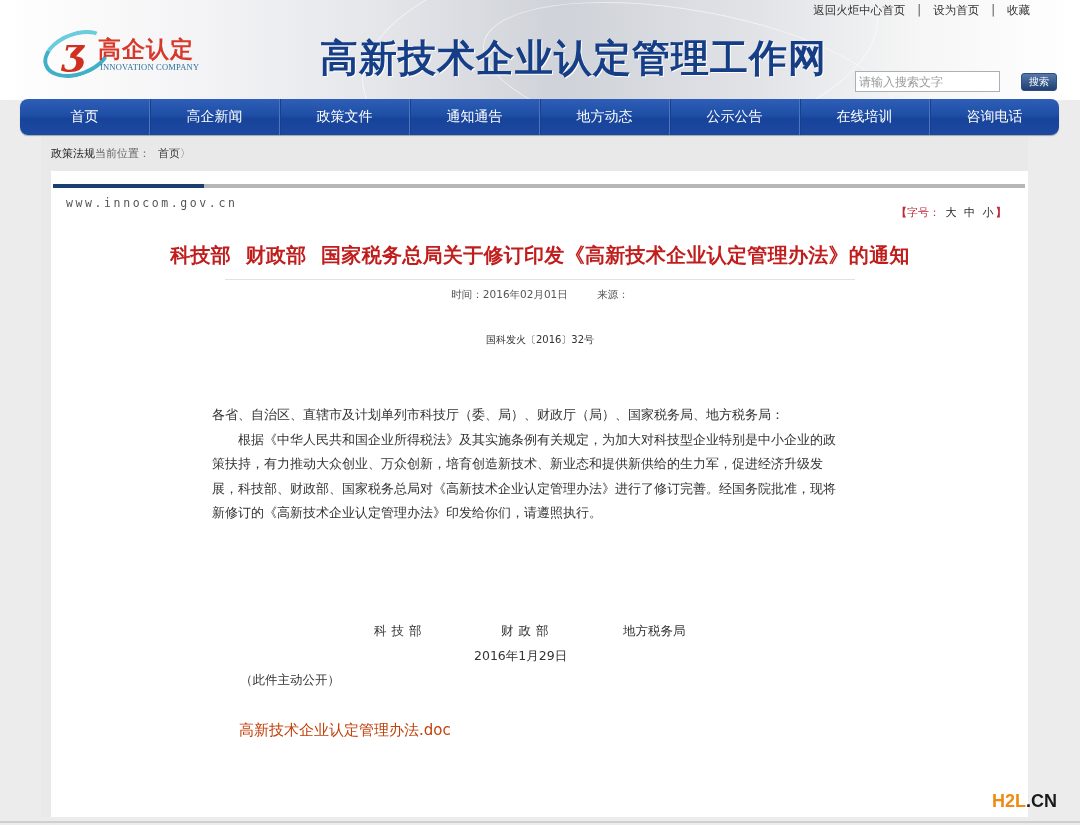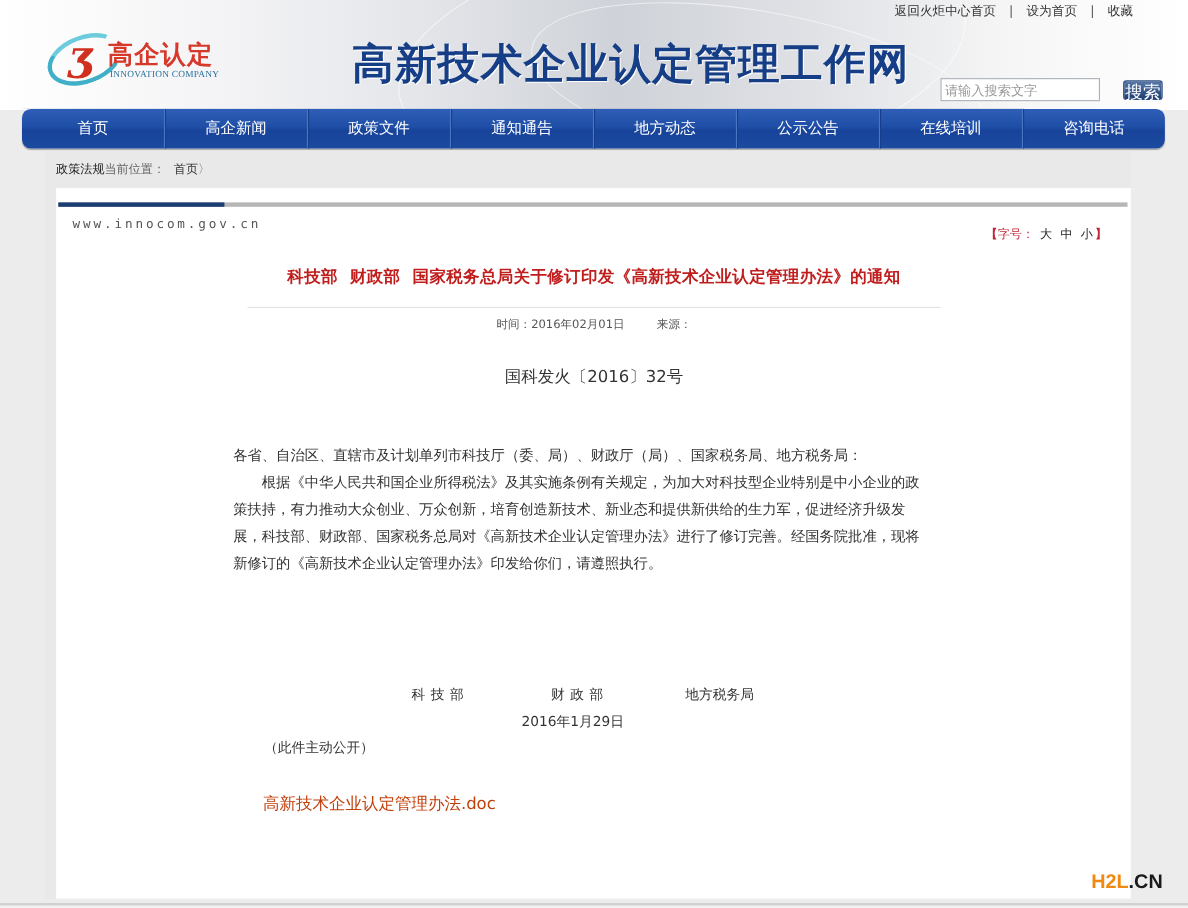--- a/index.html
+++ b/index.html
@@ -68,21 +68,21 @@
     position: absolute; left: 855px; top: 71px; display: flex; align-items: center; gap: 21px;
   }
   .search input {
     width: 145px; height: 21px; border: 1px solid #aab0b8; background: #fff;
     font-size: 12px; padding: 0 3px; color: #888; font-family: "DejaVu Sans", sans-serif;
   }
   .search input::placeholder { color: #9a9a9a; }
   .search button {
     width: 36px; height: 18px; border: 1px solid #2e4f82; border-radius: 3px;
     background: linear-gradient(#5677a8, #1f3f74);
-    color: #fff; font-size: 16px; font-family: Liberation Sans, sans-serif;
+    color: #fff; font-size: 10px; font-family: Liberation Sans, sans-serif;
   }
   
   .nav {
     position: absolute; left: 20px; top: 99px; width: 1039px; height: 36px;
     background: linear-gradient(#2f5eb8 0%, #1f4ea6 45%, #17449a 55%, #1c4aa0 100%);
     border-radius: 8px;
     display: flex;
     box-shadow: 0 1px 1px rgba(0,0,0,0.3);
   }
   .nav-item {
@@ -120,33 +120,33 @@
     letter-spacing: 2.6px; font-family: "DejaVu Sans Mono", monospace;
   }
   .fontsize {
     position: absolute; left: 896px; top: 205px; font-size: 11px; color: #333;
   }
   .fontsize .br { color: #c0283a; font-weight: bold; }
   .fontsize .lbl { color: #c0283a; }
   .fontsize a { color: #222; text-decoration: none; margin: 0 2px; cursor: pointer; }
   .article-title {
     position: absolute; left: 0; width: 1080px; top: 242px; text-align: center;
-    font-size: 15px; font-weight: bold; color: #c01d1d; letter-spacing: 0.3px;
+    font-size: 20px; font-weight: bold; color: #c01d1d; letter-spacing: 0.3px;
   }
   .title-rule {
     position: absolute; left: 225px; top: 279px; width: 630px; height: 1px; background: #e2e2e2;
   }
   .meta {
     position: absolute; left: 0; width: 1080px; top: 288px; text-align: center;
     font-size: 10.5px; color: #555;
   }
   .meta .src { margin-left: 26px; }
   .docno {
     position: absolute; left: 0; width: 1080px; top: 333px; text-align: center;
-    font-size: 15px; color: #333;
+    font-size: 10px; color: #333;
   }
   .body-text {
     position: absolute; left: 212px; top: 403px; width: 660px;
     font-size: 13px; line-height: 24.5px; color: #333;
   }
   .body-text p { margin: 0; }
   .body-text .indent { text-indent: 26px; }
   .signers {
     position: absolute; left: 374px; top: 623px; font-size: 12.5px; color: #333;
     display: flex;

